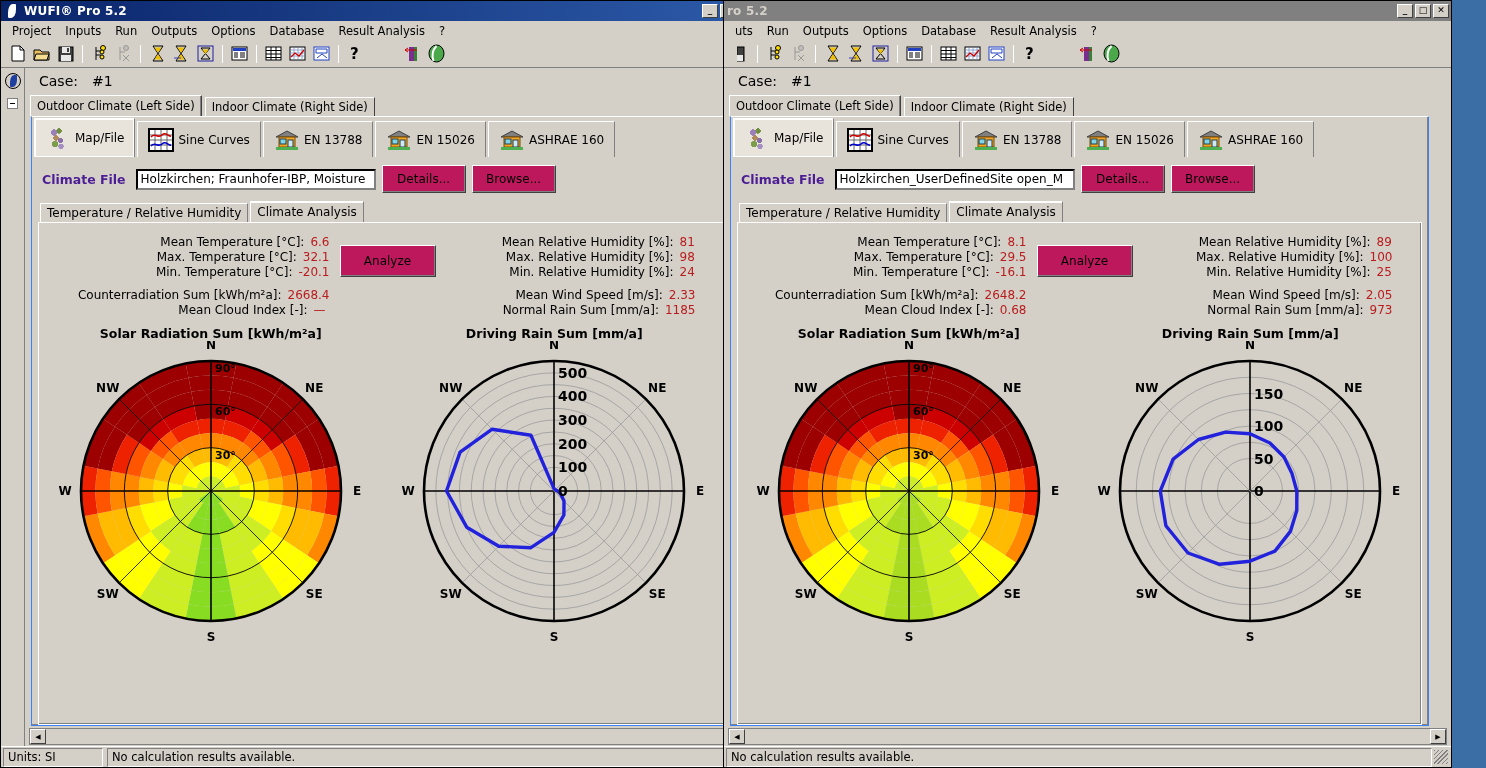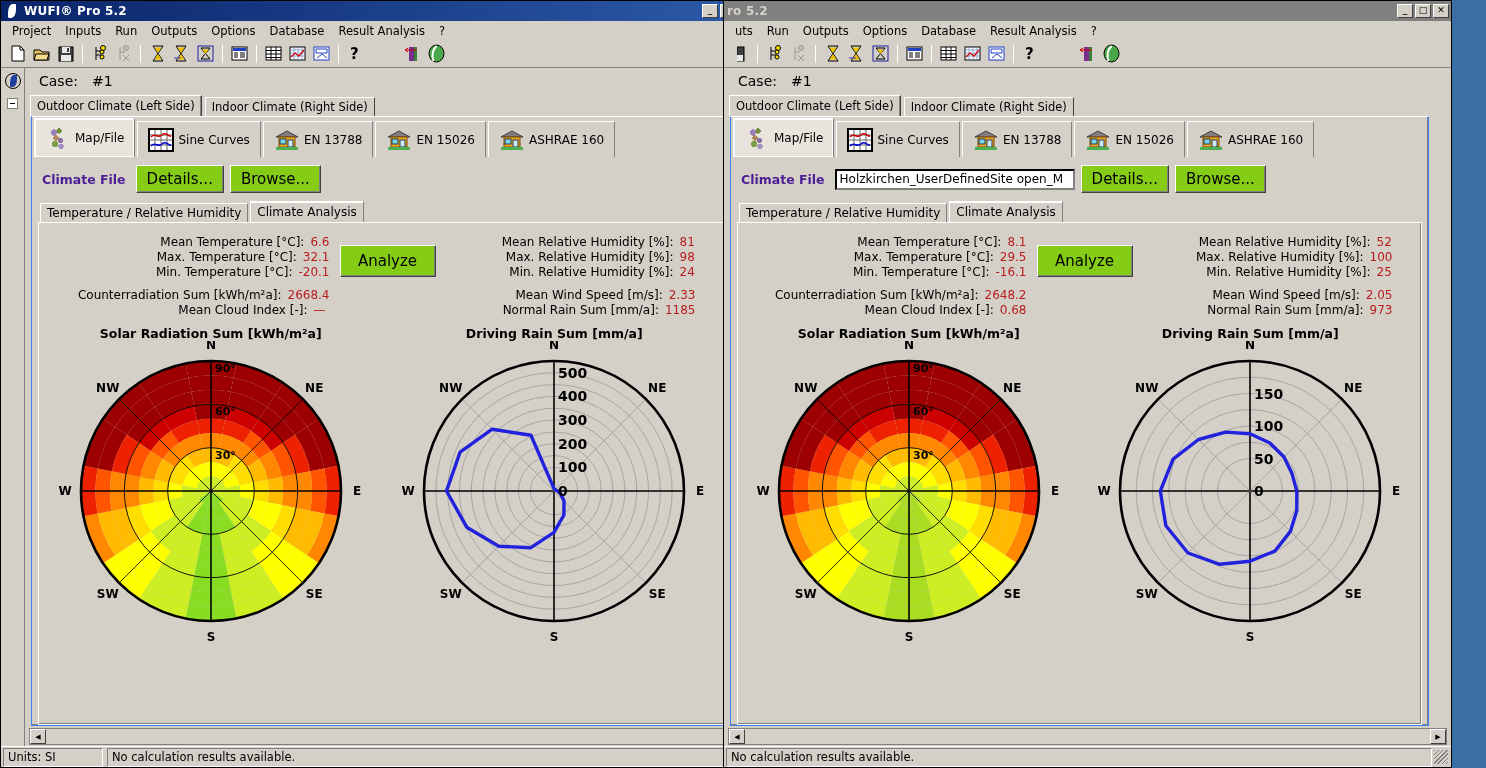--- a/index.html
+++ b/index.html
@@ -149,24 +149,24 @@
   .filerow { display: flex; align-items: center; gap: 6px; padding: 8px 10px 6px 10px; }
   .filelabel { color: #4c1d95; font-weight: bold; font-size: 12.5px; margin-right: 4px; }
   .fileinput {
     width: 240px; height: 21px; background: #fff;
     border: 2px inset #808080; border-top-color:#404040; border-left-color:#404040;
     font-size: 12px; padding: 2px 3px; color:#000; font-family: inherit;
     white-space: nowrap; overflow: hidden; display:flex; align-items:center;
   }
   .btn {
     height: 23px; min-width: 84px; padding: 13px 10px;
-    background: #84cc16; border: 1px solid #fff;
+    background: #be185d; border: 1px solid #fff;
     border-right-color:#404040; border-bottom-color:#404040;
     box-shadow: inset -1px -1px 0 #808080;
-    font-size: 15px; display:flex; align-items:center; justify-content:center;
+    font-size: 12px; display:flex; align-items:center; justify-content:center;
     font-family: inherit;
   }
 
   
   .subtab-wrap { margin: 2px 6px 0 6px; display:flex; flex-direction:column; flex:1 1 auto; min-height:0;}
   .subtabs { display: flex; align-items: flex-end; height: 21px; padding-left:2px;}
   .subtab {
     height: 19px; padding: 0 6px; font-size: 12px; display:flex; align-items:center;
     background:#d4d0c8; border:1px solid #fff; border-right-color:#808080; border-bottom:none;
     margin-right: 2px; white-space: nowrap;
@@ -422,20 +422,21 @@
                     <rect x="14" y="12" width="5" height="7" fill="#cfe8f5" stroke="#204050"></rect>
                     <rect x="2" y="19" width="22" height="3" fill="#4caf50"></rect>
                   </svg>
               </span>
               <span>ASHRAE 160</span>
             </div>
           </div>
 
           <div class="filerow">
             <span class="filelabel">Climate File</span>
+            <div class="fileinput">Holzkirchen; Fraunhofer-IBP, Moisture</div>
             <div class="btn">Details...</div>
             <div class="btn">Browse...</div>
           </div>
 
           <div class="subtab-wrap">
             <div class="subtabs">
               <div class="subtab">Temperature / Relative Humidity</div>
               <div class="subtab sel">Climate Analysis</div>
             </div>
 
@@ -1519,21 +1520,21 @@
                   </div>
                 </div>
 
                 <div class="analyze-wrap">
                   <div class="btn" style="width:96px;height:32px;">Analyze</div>
                 </div>
 
                 <div class="stats-col right">
                   <div class="stat-line">
                     <span class="stat-label">Mean Relative Humidity [%]:</span>
-                    <span class="stat-val">52</span>
+                    <span class="stat-val">89</span>
                   </div>
                   <div class="stat-line">
                     <span class="stat-label">Max. Relative Humidity [%]:</span>
                     <span class="stat-val">100</span>
                   </div>
                   <div class="stat-line">
                     <span class="stat-label">Min. Relative Humidity [%]:</span>
                     <span class="stat-val">25</span>
                   </div>
                   <div class="stat-gap"></div>

